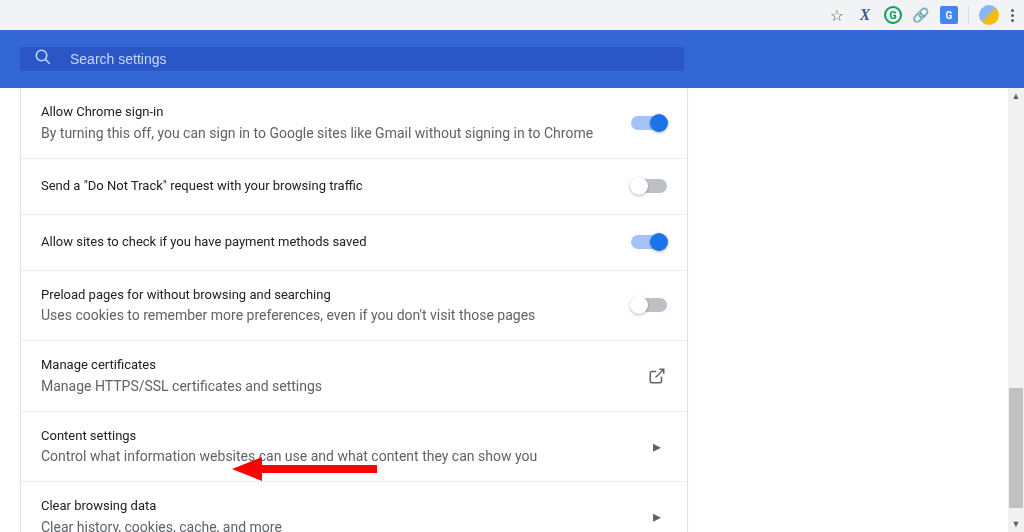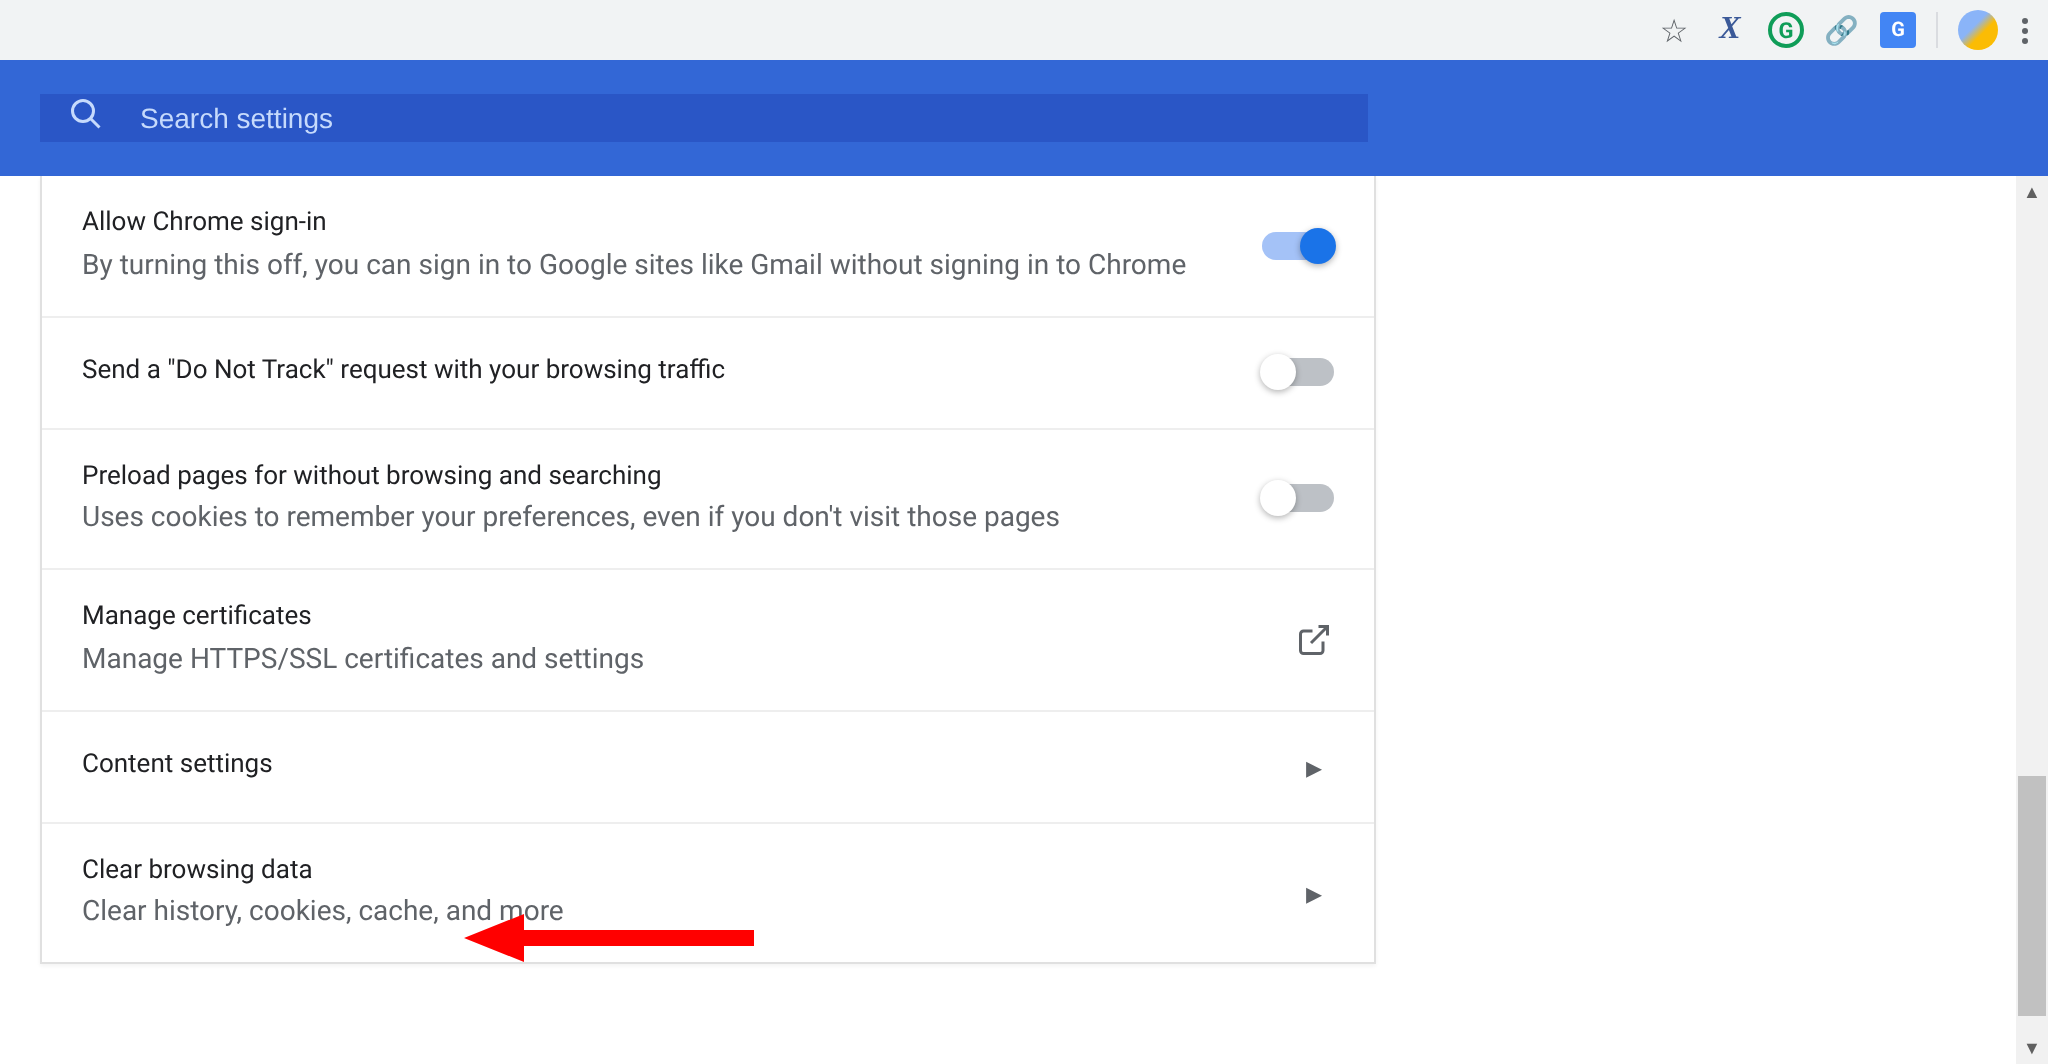--- a/index.html
+++ b/index.html
@@ -209,25 +209,31 @@
       <div class="toggle on"></div>
     </div>
 
     <div class="row">
       <div class="row-text">
         <div class="row-title">Send a "Do Not Track" request with your browsing traffic</div>
       </div>
       <div class="toggle off"></div>
     </div>
 
+    <div class="row">
+      <div class="row-text">
+        <div class="row-title">Allow sites to check if you have payment methods saved</div>
+      </div>
+      <div class="toggle on"></div>
+    </div>
 
     <div class="row">
       <div class="row-text">
         <div class="row-title">Preload pages for without browsing and searching</div>
-        <div class="row-desc">Uses cookies to remember your preferences, even if you don't visit those pages</div>
+        <div class="row-desc">Uses cookies to remember more preferences, even if you don't visit those pages</div>
       </div>
       <div class="toggle off"></div>
     </div>
 
     <div class="row">
       <div class="row-text">
         <div class="row-title">Manage certificates</div>
         <div class="row-desc">Manage HTTPS/SSL certificates and settings</div>
       </div>
       <div class="launch">
@@ -235,20 +241,21 @@
           <path d="M18 13v6a2 2 0 0 1-2 2H5a2 2 0 0 1-2-2V8a2 2 0 0 1 2-2h6"></path>
           <polyline points="15 3 21 3 21 9"></polyline>
             <line x1="10" y1="14" x2="21" y2="3"></line>
         </svg>
       </div>
     </div>
 
     <div class="row">
       <div class="row-text">
         <div class="row-title">Content settings</div>
+        <div class="row-desc">Control what information websites can use and what content they can show you</div>
       </div>
       <div class="chevron">▸</div>
     </div>
 
     <div class="row">
       <div class="row-text">
         <div class="row-title">Clear browsing data</div>
         <div class="row-desc">Clear history, cookies, cache, and more</div>
       </div>
       <div class="chevron">▸</div>

